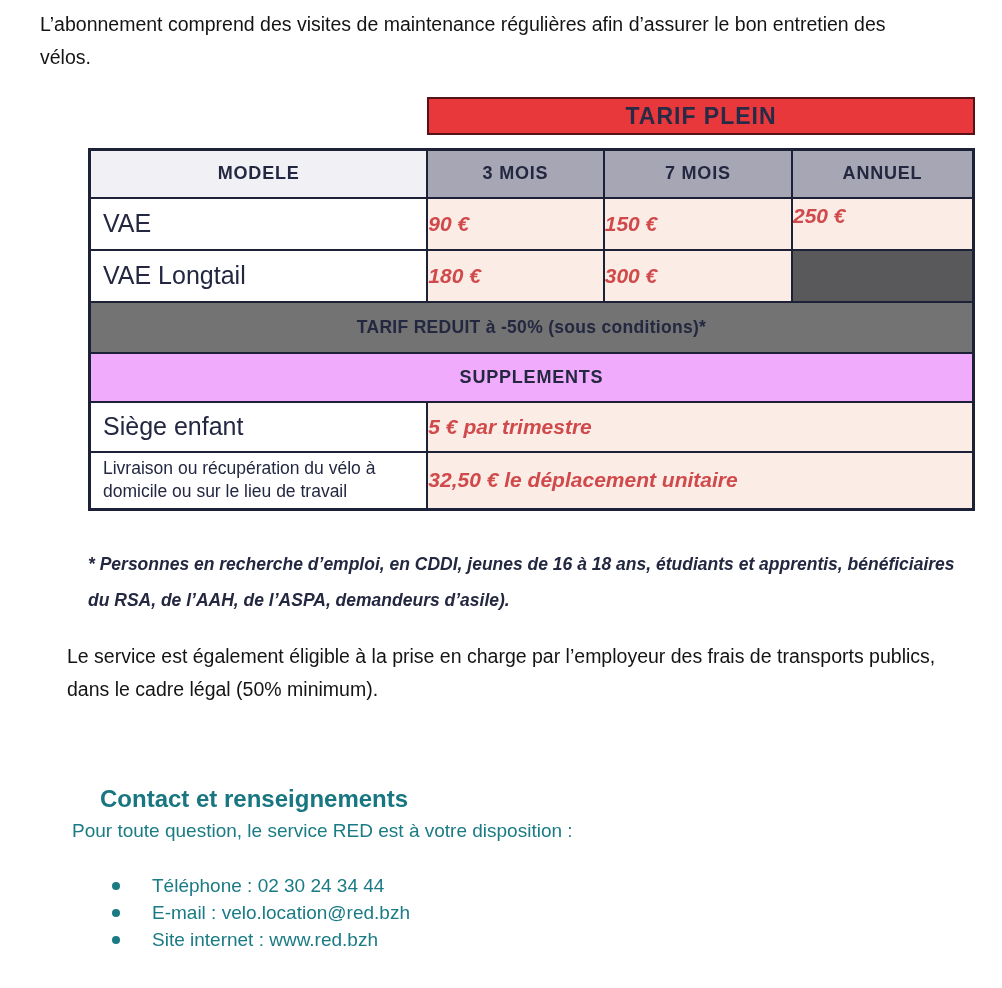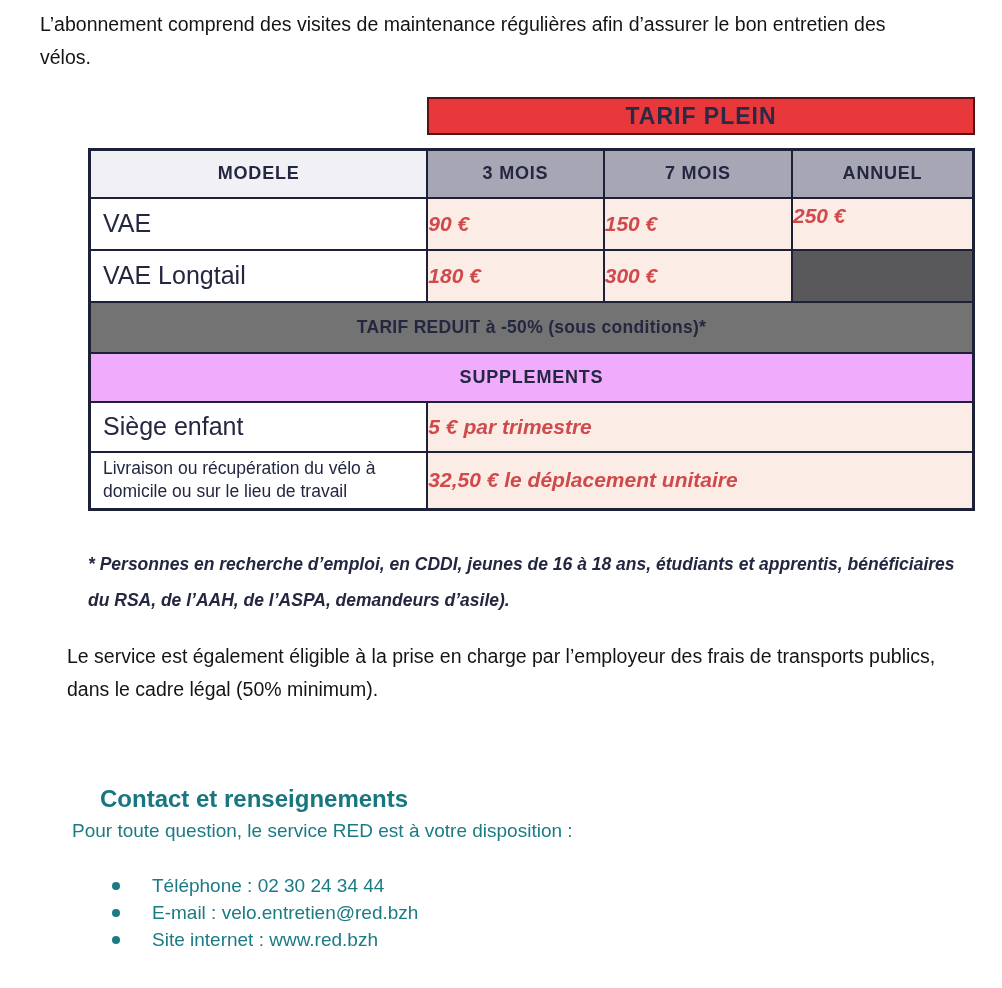--- a/index.html
+++ b/index.html
@@ -169,19 +169,19 @@
 <h2 class="contact-heading">Contact et renseignements</h2>
 <p class="contact-sub">Pour toute question, le service RED est à votre disposition :</p>
 
 <ul class="contact-list">
   <li>
     <span class="bullet-dot"></span>
     <span>Téléphone : 02 30 24 34 44</span>
   </li>
   <li>
     <span class="bullet-dot"></span>
-    <span>E-mail : velo.entretien@red.bzh</span>
+    <span>E-mail : velo.location@red.bzh</span>
   </li>
   <li>
     <span class="bullet-dot"></span>
     <span>Site internet : www.red.bzh</span>
   </li>
 </ul>
 
 </body></html>

